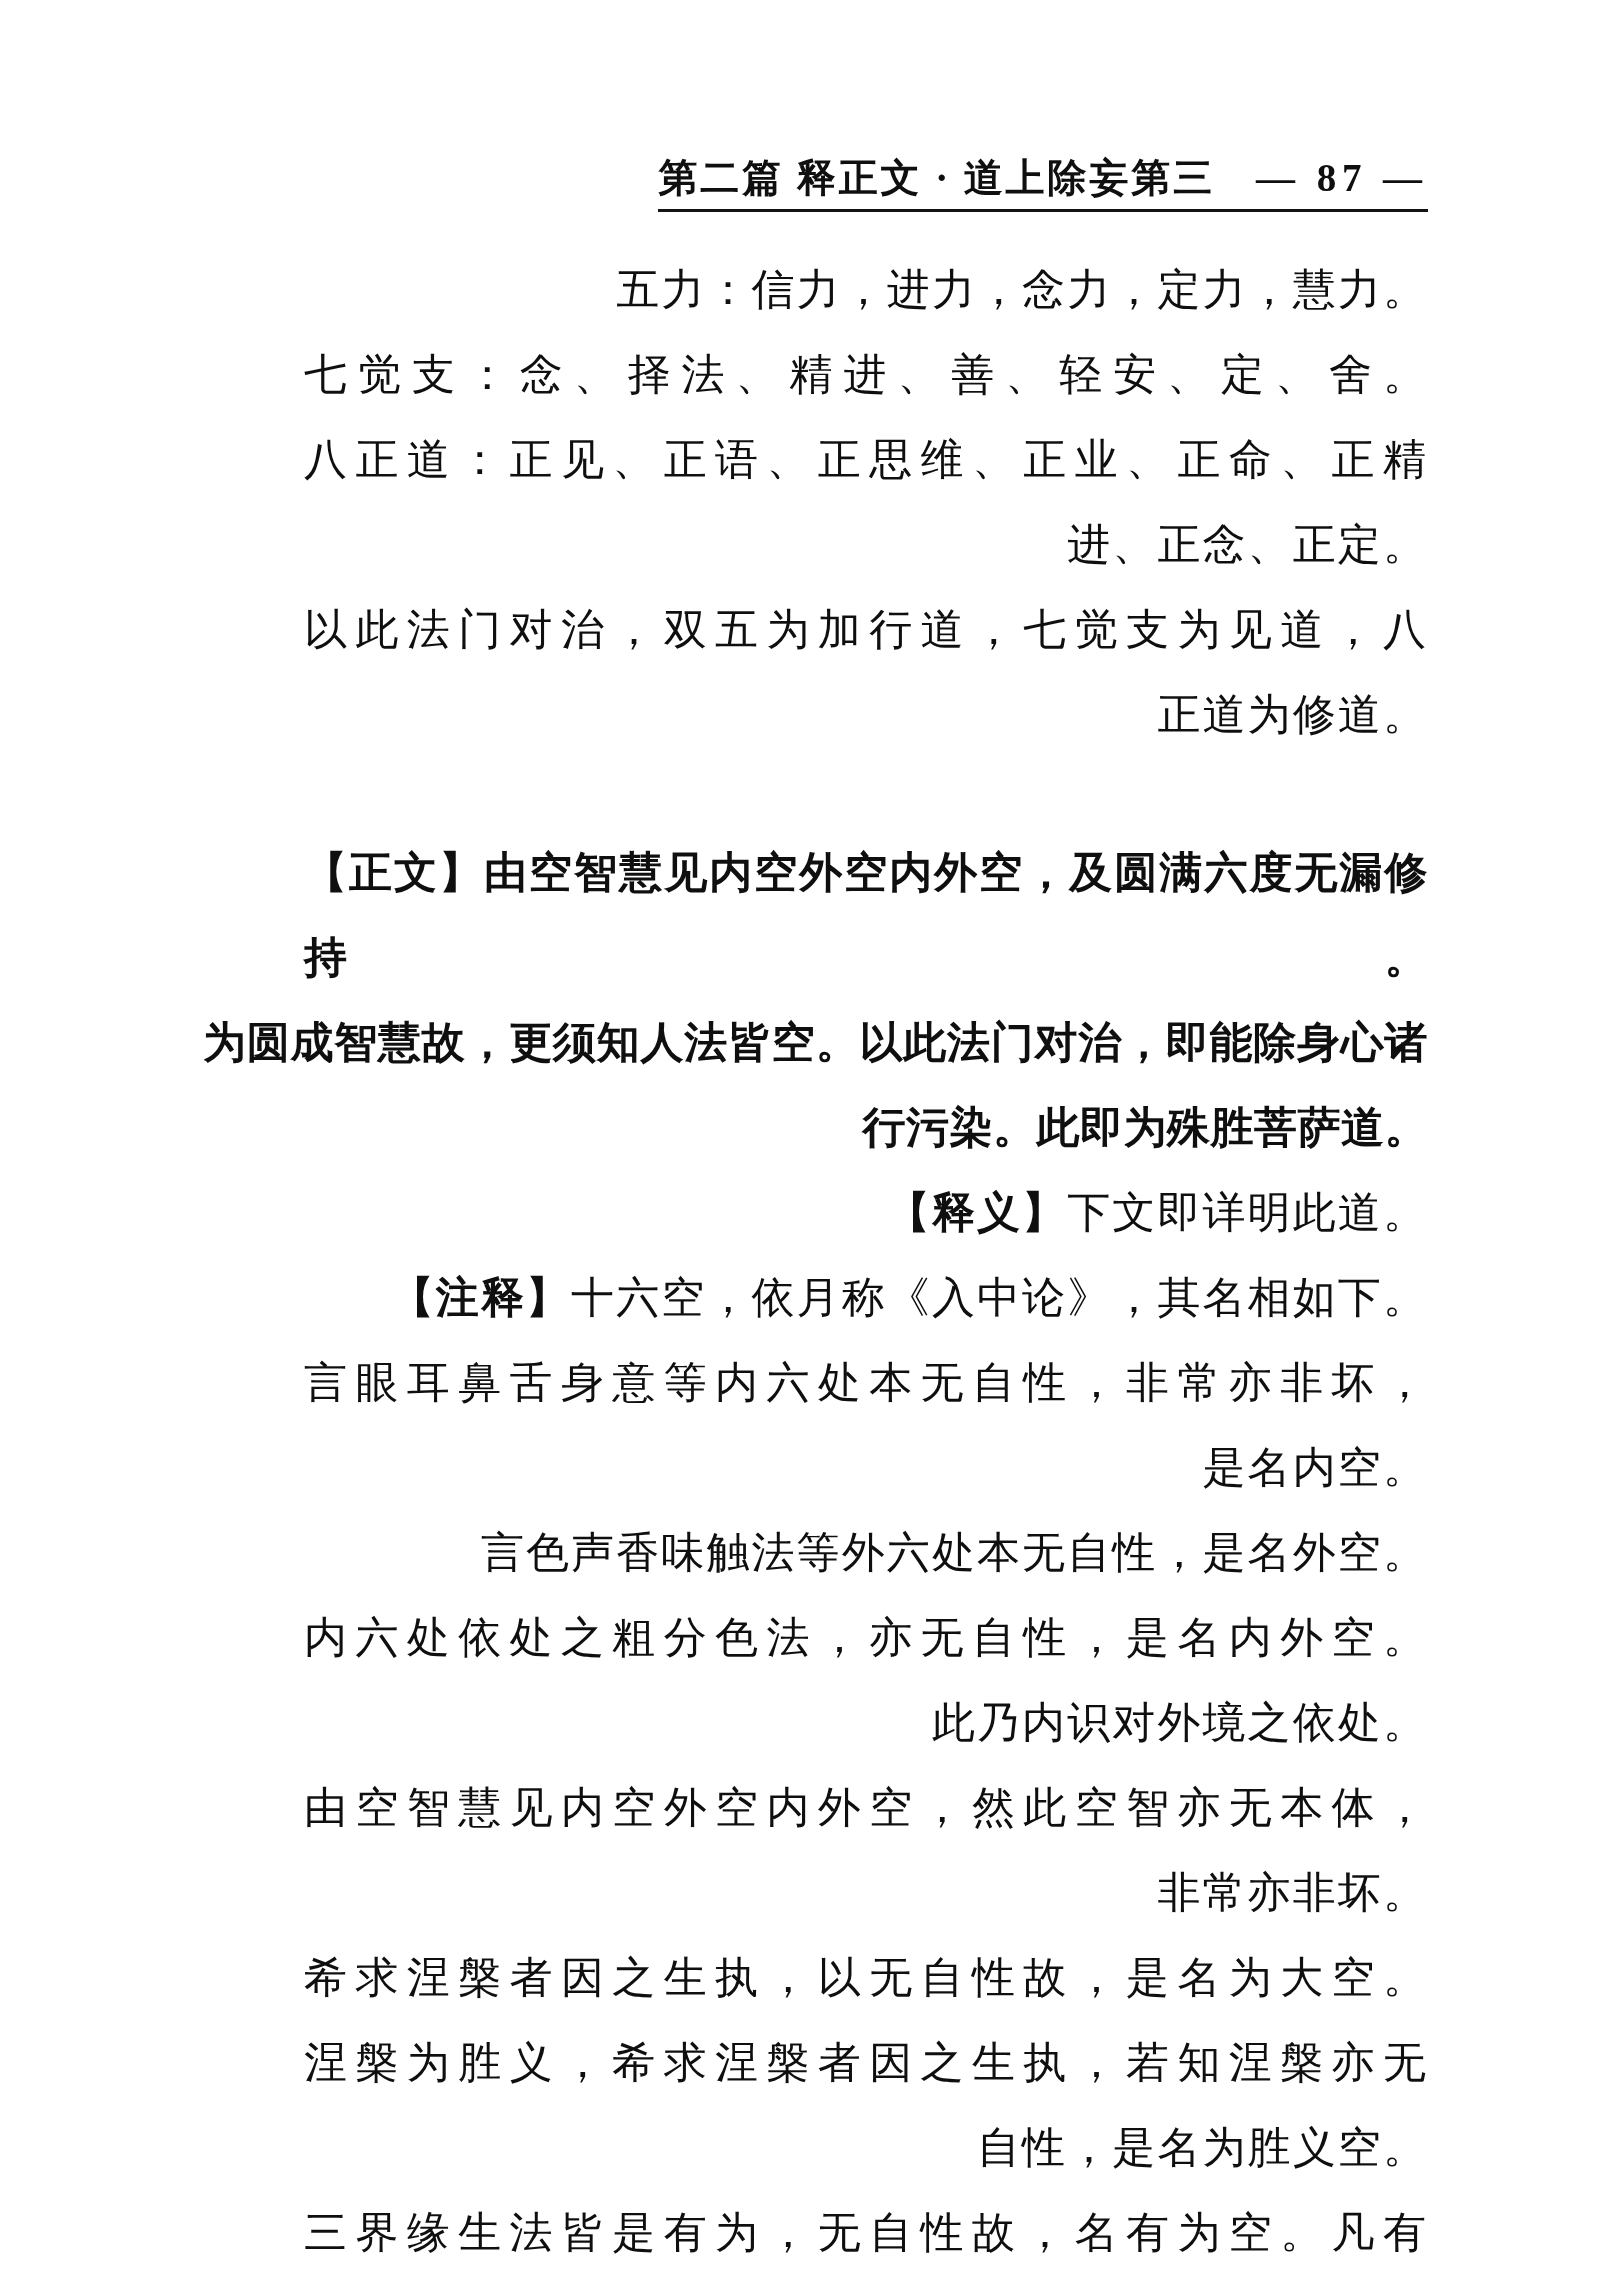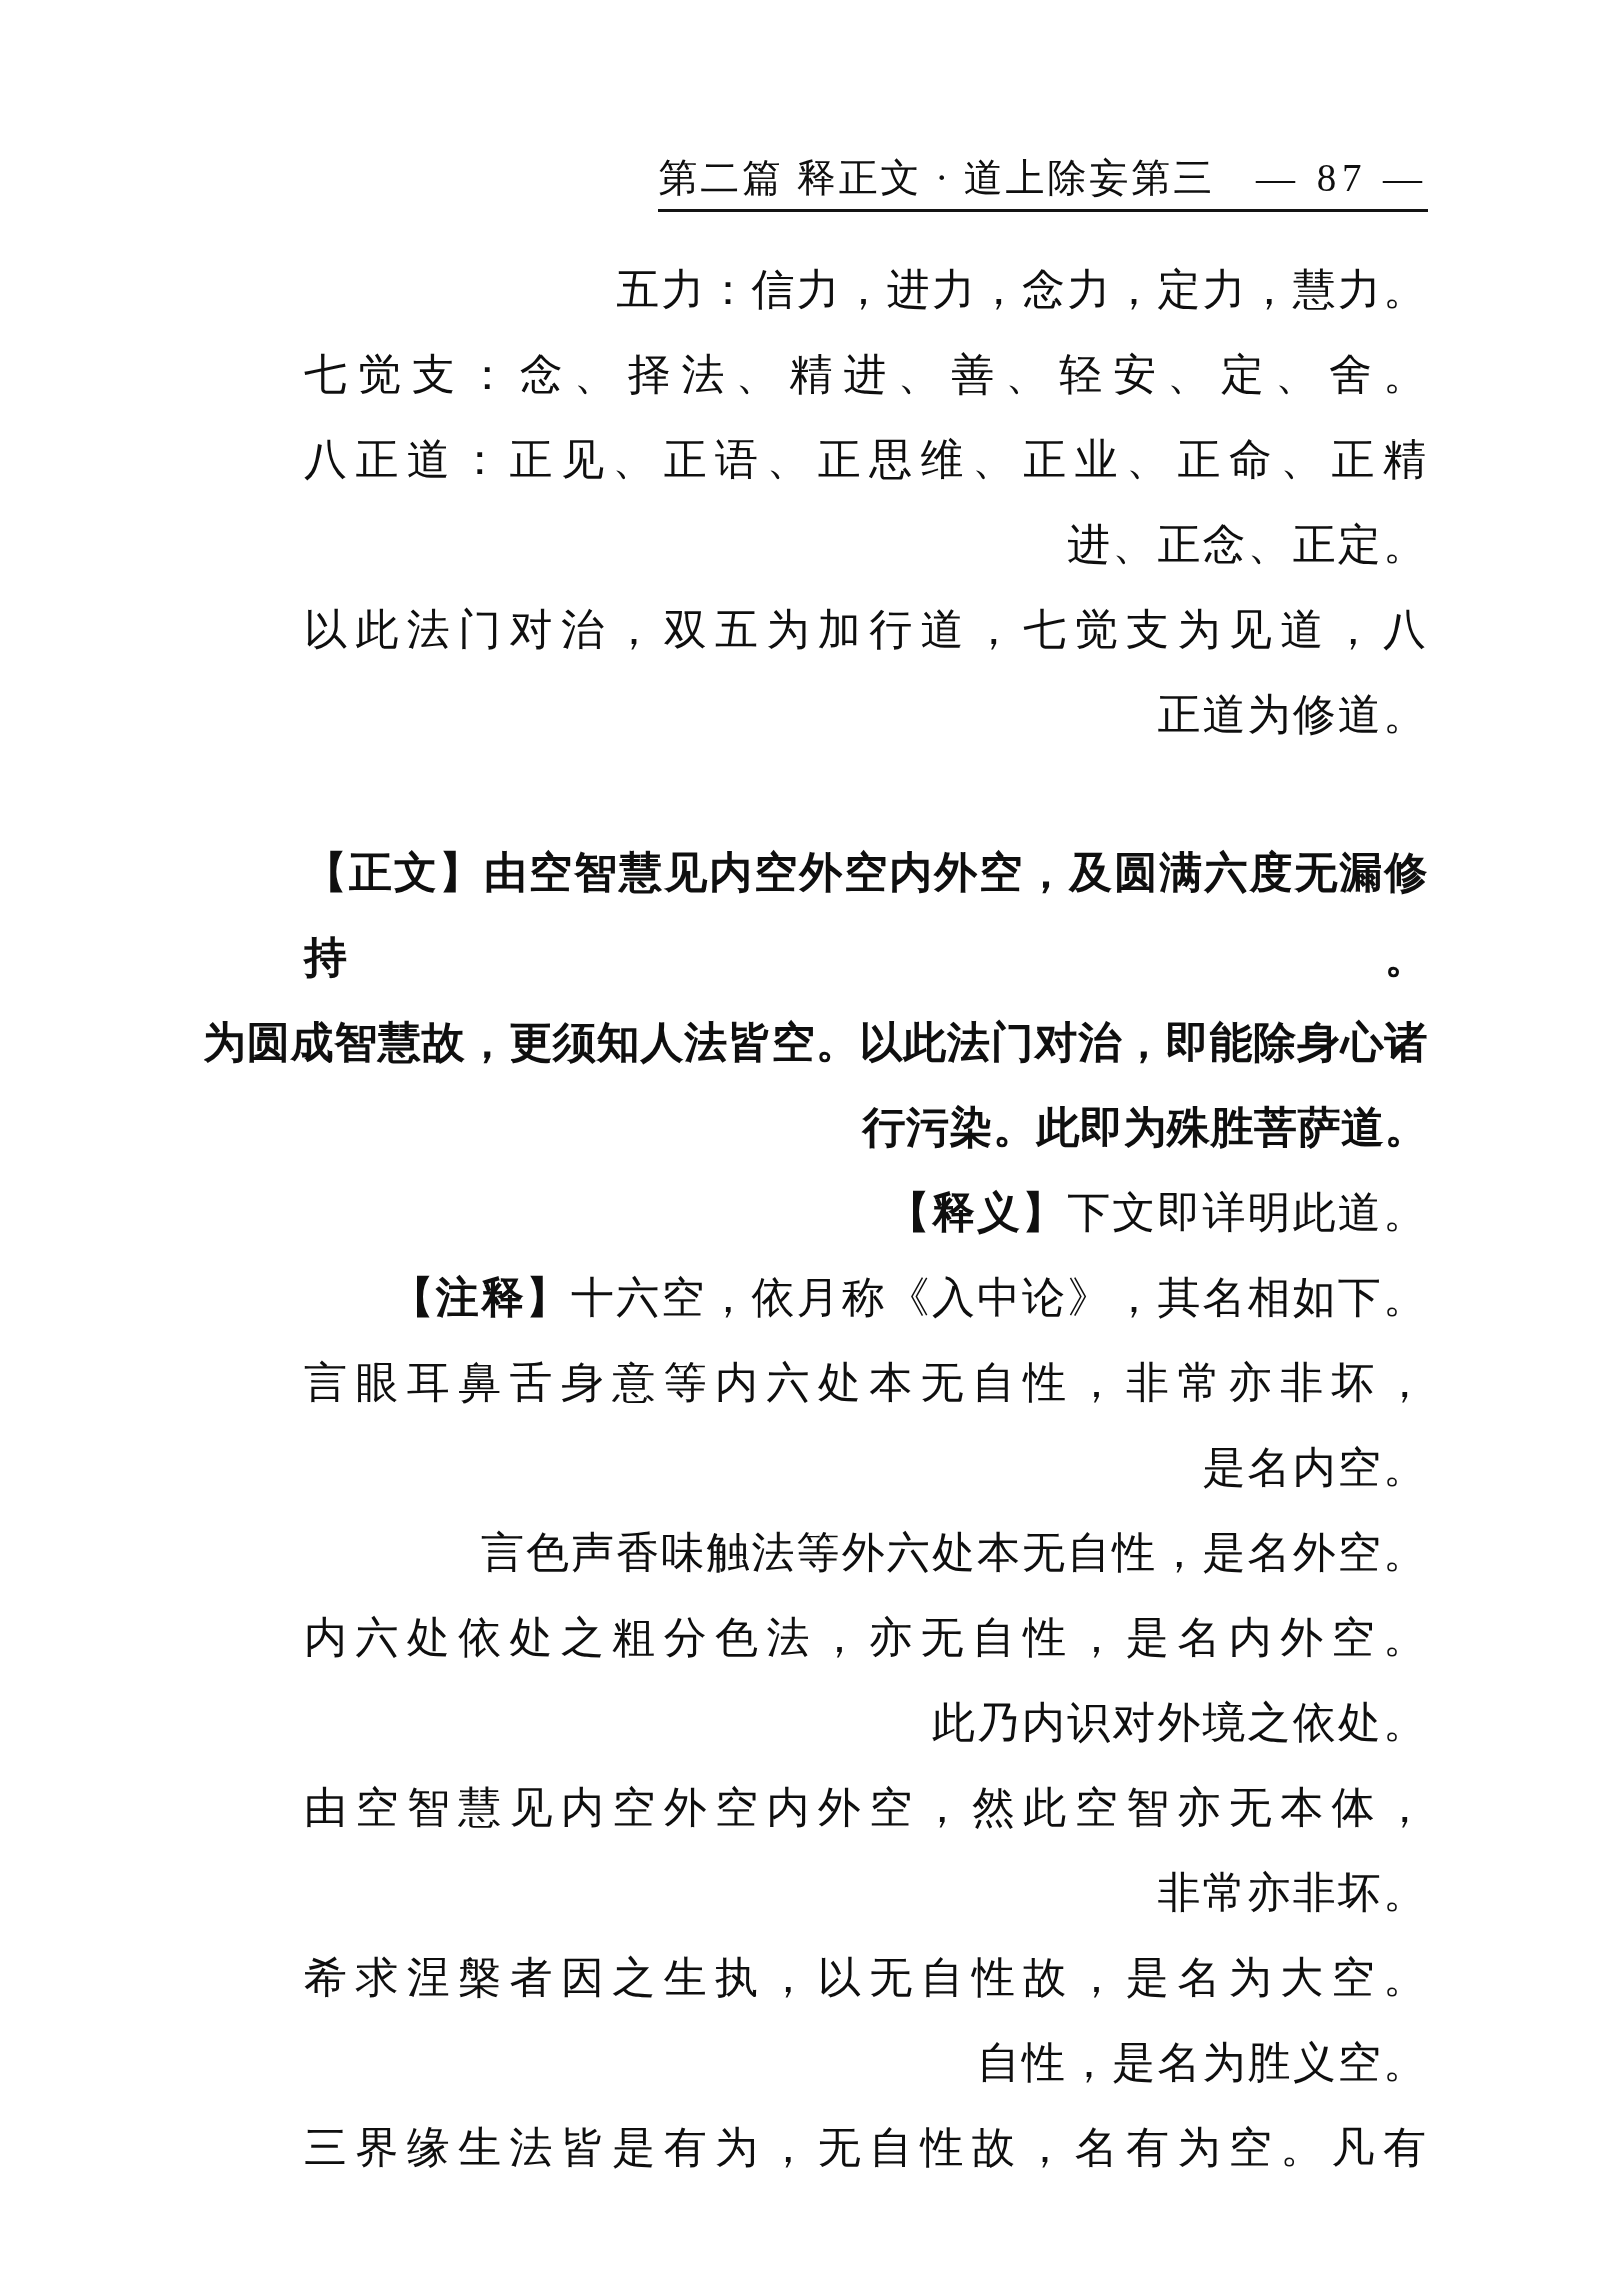--- a/index.html
+++ b/index.html
@@ -13,21 +13,21 @@
     padding:154px 195px 0 203px;
     font-family:"Liberation Serif","DejaVu Serif",serif;
     overflow:hidden;
   }
   
   .header{text-align:right;}
   .header-inner{
     display:inline-block;
     border-bottom:3.9px solid #141414;
     padding-bottom:7.8px;
-    font-weight:400;
+    font-weight:700;
     font-size:39px;
     line-height:47px;
     letter-spacing:2.9px;
     white-space:nowrap;
   }
   .header-title{margin-right:41px;}
   .header-page{letter-spacing:5.9px;}
   
   .content{
     margin-top:35px;
@@ -97,20 +97,21 @@
         <div class="line">此乃内识对外境之依处。</div>
       </div>
       <div class="para normal">
         <div class="line indent stretch">由空智慧见内空外空内外空，然此空智亦无本体，</div>
         <div class="line">非常亦非坏。</div>
       </div>
       <div class="para normal">
         <div class="line indent stretch">希求涅槃者因之生执，以无自性故，是名为大空。</div>
       </div>
       <div class="para normal">
+        <div class="line indent stretch">涅槃为胜义，希求涅槃者因之生执，若知涅槃亦无</div>
         <div class="line">自性，是名为胜义空。</div>
       </div>
       <div class="para normal">
         <div class="line indent stretch">三界缘生法皆是有为，无自性故，名有为空。凡有</div>
       </div>
     </div>
 </div>
 
 
 </body></html>

